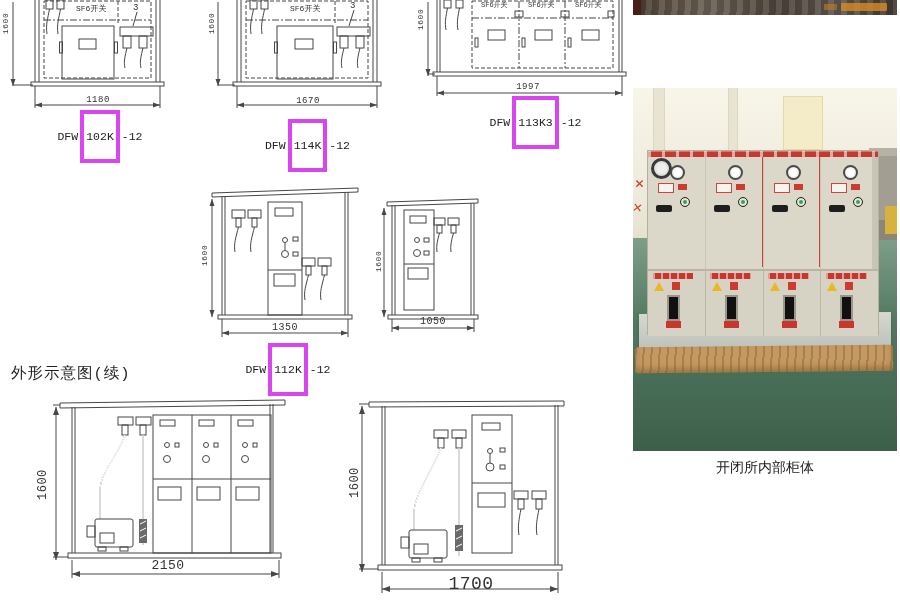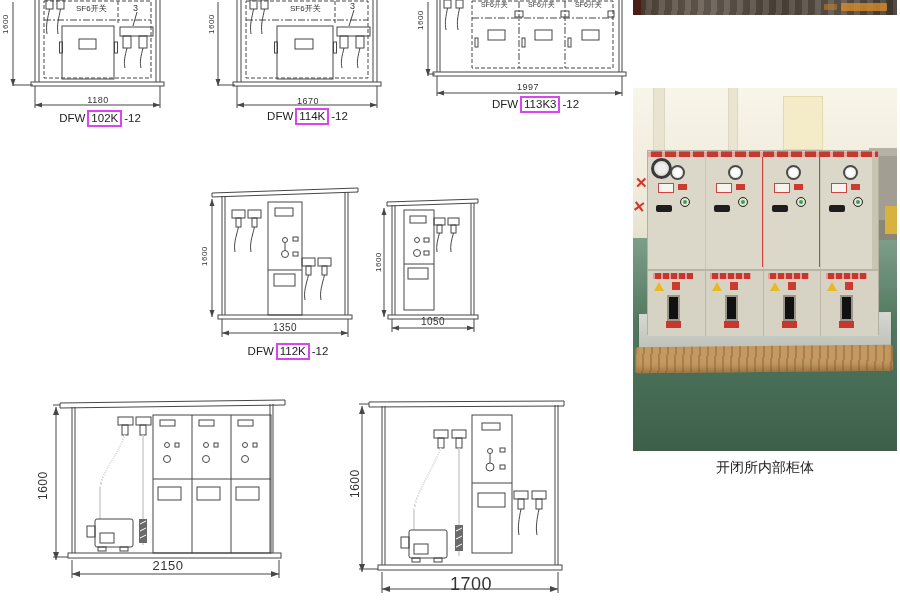--- a/index.html
+++ b/index.html
@@ -1,24 +1,24 @@
 <!DOCTYPE html>
 <html><head>
 <meta charset="utf-8">
 <style>
   html,body{margin:0;padding:0;background:#fff;}
   #page{position:relative;width:900px;height:613px;background:#fff;overflow:hidden;
-        font-family:Liberation Sans, sans-serif;color:#333;}
+        font-family:Liberation Mono, monospace;color:#333;}
   svg{position:absolute;overflow:visible;}
   .ln{stroke:#474747;fill:none;stroke-width:1;}
   .fl{fill:#474747;stroke:none;}
   .dim{position:absolute;font-size:9px;color:#333;text-align:center;letter-spacing:.5px;}
   .rot{position:absolute;transform:rotate(-90deg);transform-origin:0 0;font-size:8px;color:#333;letter-spacing:.5px;white-space:nowrap;}
   .model{position:absolute;font-size:11.5px;color:#222;text-align:center;white-space:nowrap;}
-  .model .code{display:inline-block;border:2px solid #d946ef;padding:0 2px;margin:0 2px;line-height:1.15;text-align:center;}
+  .model .code{display:inline-block;border:4px solid #d946ef;padding:16px 2px;margin:0 2px;line-height:1.15;text-align:center;}
   .unit{position:absolute;font-size:8px;color:#333;white-space:nowrap;}
   .callout{position:absolute;font-size:9px;color:#333;}
   .legend-row{position:absolute;left:4px;top:146px;display:flex;gap:18px;font-size:13.5px;color:#2f2f2f;}
   .heading{position:absolute;left:11px;top:363px;font-size:15.5px;color:#1f1f1f;letter-spacing:1px;}
   .caption{position:absolute;left:633px;width:264px;text-align:center;color:#1c1c1c;}
   
   .strip{position:absolute;left:633px;top:0;width:264px;height:15px;overflow:hidden;
     background:linear-gradient(90deg,#46382f,#5c5044 10%,#6b6156 28%,#4f463c 55%,#625950 78%,#443a31);}
   .strip .maroon{position:absolute;left:0;top:0;width:8px;height:100%;background:#4a1e16;}
   .strip .mottle{position:absolute;inset:0;background:repeating-linear-gradient(93deg,rgba(255,255,255,.08) 0 6px,rgba(0,0,0,.12) 6px 13px);}
@@ -143,21 +143,21 @@
     <line class="ln" x1="37" y1="86" x2="37" y2="108"></line>
       <line class="ln" x1="177" y1="86" x2="177" y2="108"></line>
     <line class="ln" x1="37" y1="105" x2="177" y2="105"></line>
     <path class="fl" d="M37,105 l7,-2.5 l0,5 z"></path>
       <path class="fl" d="M177,105 l-7,-2.5 l0,5 z"></path>
   </svg>
   <span class="rot" style="left:207px;top:34px">1600</span>
   <span class="unit" style="left:290px;top:3px">SF6开关</span>
   <span class="callout" style="left:350px;top:1px">3</span>
   <span class="dim" style="left:270px;top:96px;width:76px">1670</span>
-  <span class="model" style="left:245px;top:108px;width:125px"><span>DFW</span><span class="code">114K</span><span>-12</span></span>
+  <span class="model" style="left:245px;top:119px;width:125px"><span>DFW</span><span class="code">114K</span><span>-12</span></span>
 
   <svg style="left:413px;top:0" width="217" height="98">
     <line class="ln" x1="15" y1="2" x2="15" y2="76"></line>
       <path class="fl" d="M15,76 l-2.5,-7 l5,0 z"></path>
     <line class="ln" x1="15" y1="74" x2="22" y2="74"></line>
     <line class="ln" x1="24" y1="0" x2="24" y2="72"></line>
       <line class="ln" x1="27" y1="0" x2="27" y2="72"></line>
     <line class="ln" x1="206" y1="0" x2="206" y2="72"></line>
       <line class="ln" x1="209" y1="0" x2="209" y2="72"></line>
     <rect class="ln" x="20" y="72" width="193" height="4"></rect>
@@ -259,20 +259,21 @@
       <path class="ln" d="M80.5,41 C78.5,48 77,54 78,60"></path>
     <line class="ln" x1="19" y1="127" x2="19" y2="140"></line>
       <line class="ln" x1="101" y1="127" x2="101" y2="140"></line>
     <line class="ln" x1="19" y1="136" x2="101" y2="136"></line>
     <path class="fl" d="M19,136 l7,-2.5 l0,5 z"></path>
       <path class="fl" d="M101,136 l-7,-2.5 l0,5 z"></path>
   </svg>
   <span class="rot" style="left:374px;top:272px">1600</span>
   <span class="dim" style="left:402px;top:316px;width:62px;font-size:10px">1050</span>
 
+  <div class="heading">外形示意图(续)</div>
 
   <svg style="left:28px;top:393px" width="275" height="195">
     <polygon class="ln" points="32,10 257,7 257,12 32,15"></polygon>
     <line class="ln" x1="44" y1="14" x2="44" y2="160"></line>
       <line class="ln" x1="47" y1="14" x2="47" y2="160"></line>
     <line class="ln" x1="242" y1="11" x2="242" y2="160"></line>
       <line class="ln" x1="245" y1="11" x2="245" y2="160"></line>
     <rect class="ln" x="40" y="160" width="213" height="5"></rect>
     <line class="ln" x1="28" y1="14" x2="28" y2="167"></line>
     <path class="fl" d="M28,14 l-3,8 l6,0 z"></path>

